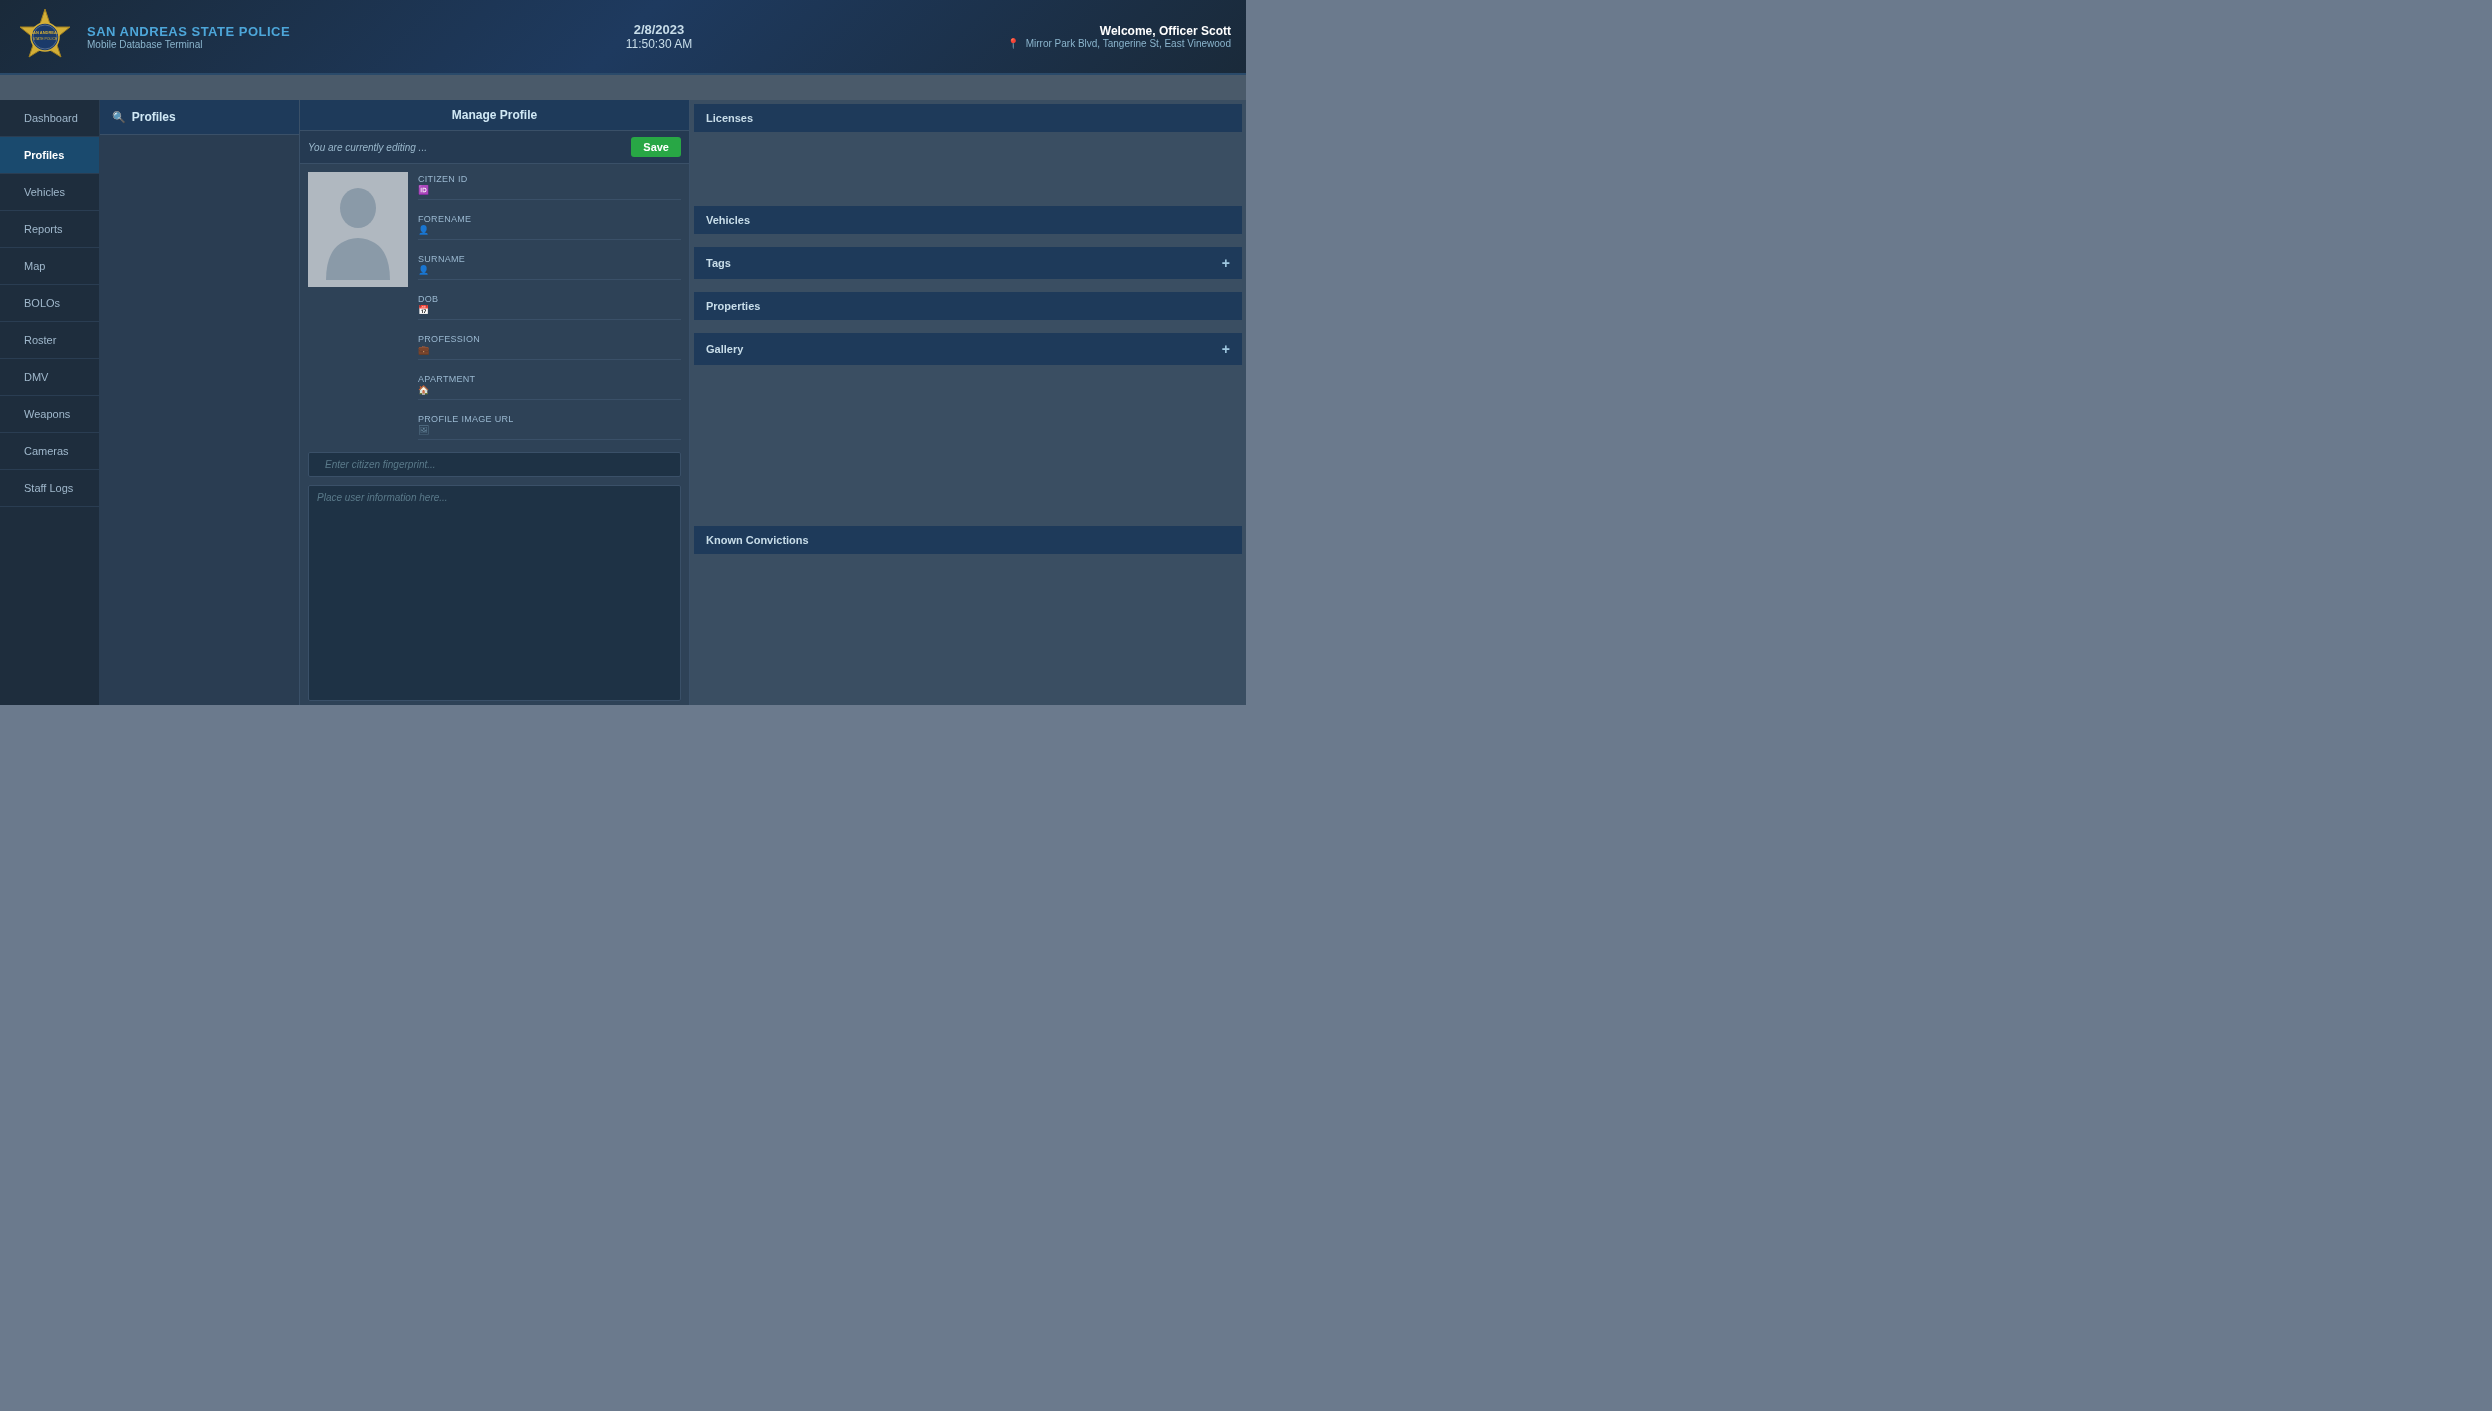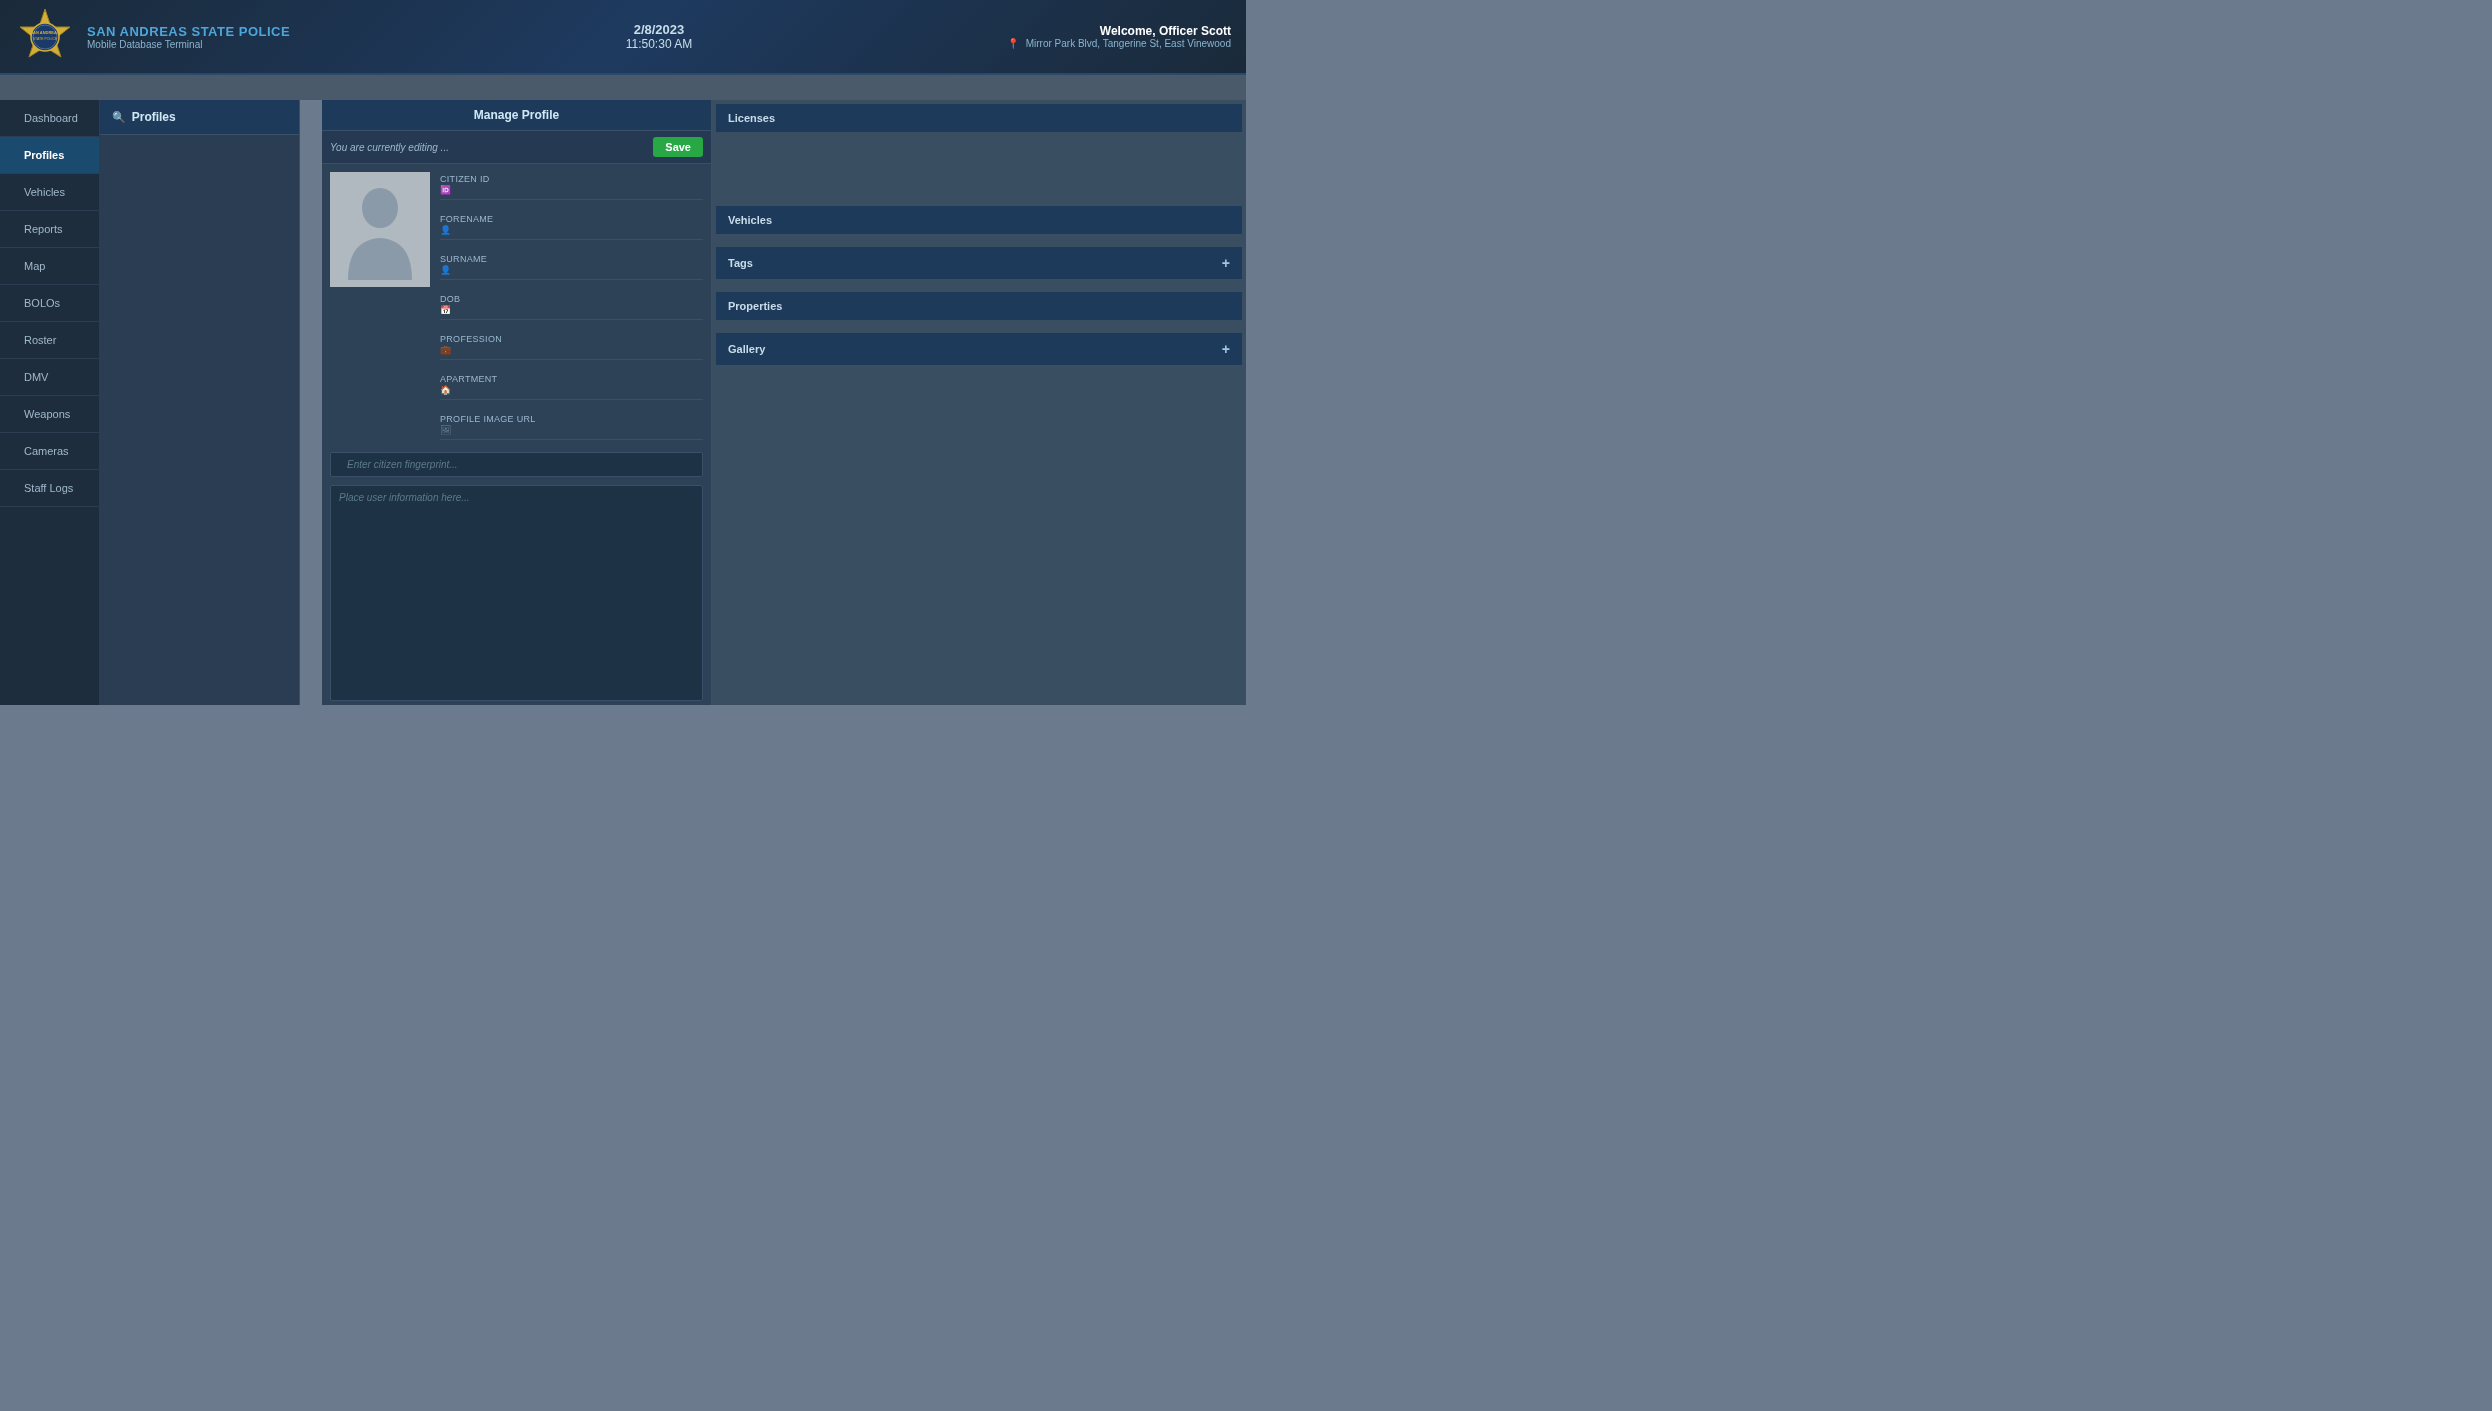--- a/index.html
+++ b/index.html
@@ -134,21 +134,20 @@
     }
     .search-icon-sm { font-size: 11px; }
 
     
     .manage-panel {
       width: 390px;
       background: #2e4257;
       border-right: 1px solid #3a5068;
       display: flex;
       flex-direction: column;
-      margin-left: 22px;
     }
     .manage-header {
       background: #1e3a5a;
       padding: 8px 10px;
       color: #d0e8f5;
       font-size: 12px;
       font-weight: bold;
       border-bottom: 1px solid #3a5068;
       text-align: center;
     }
@@ -448,17 +447,20 @@
         <span class="plus-icon">+</span>
       </div>
       <div class="right-section">
         <span>Properties</span>
       </div>
       <div class="right-section">
         <span>Gallery</span>
         <span class="plus-icon">+</span>
       </div>
       <div style="flex: 1; background: #3a4e62;"></div>
+      <div class="known-convictions">
+        <span>Known Convictions</span>
+      </div>
       <div class="convictions-spacer"></div>
     </div>
 
   </div>
 </div>
 
 </body></html>

